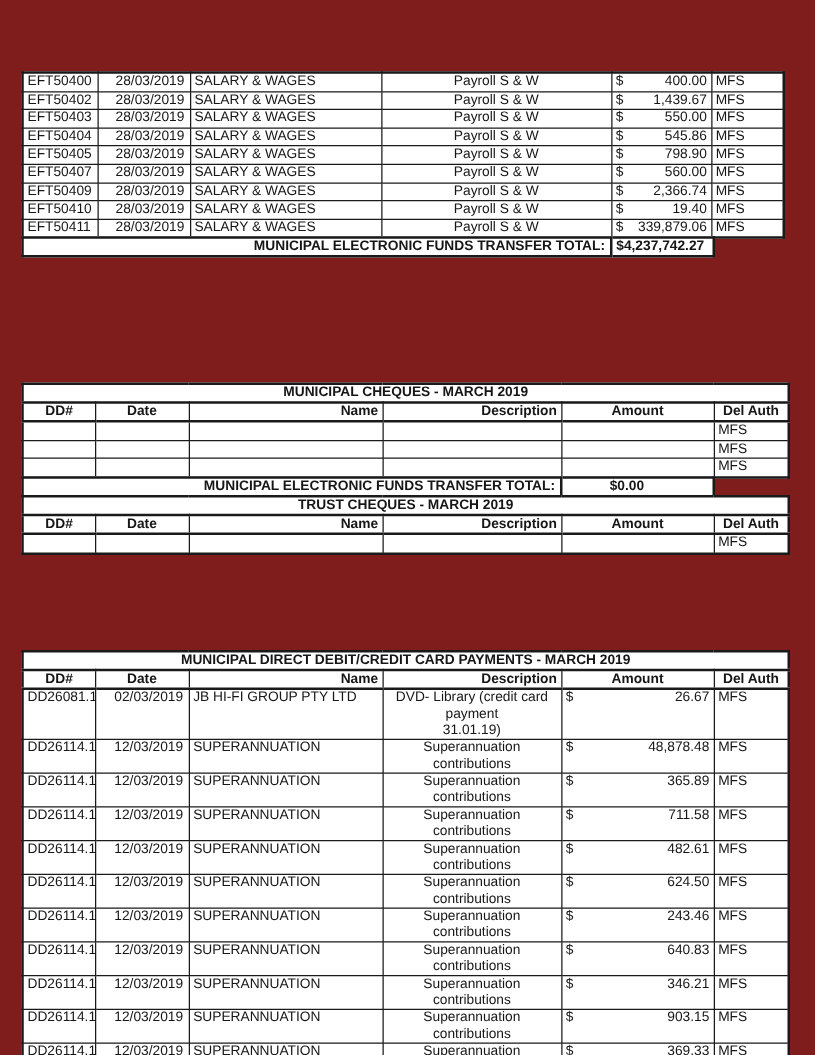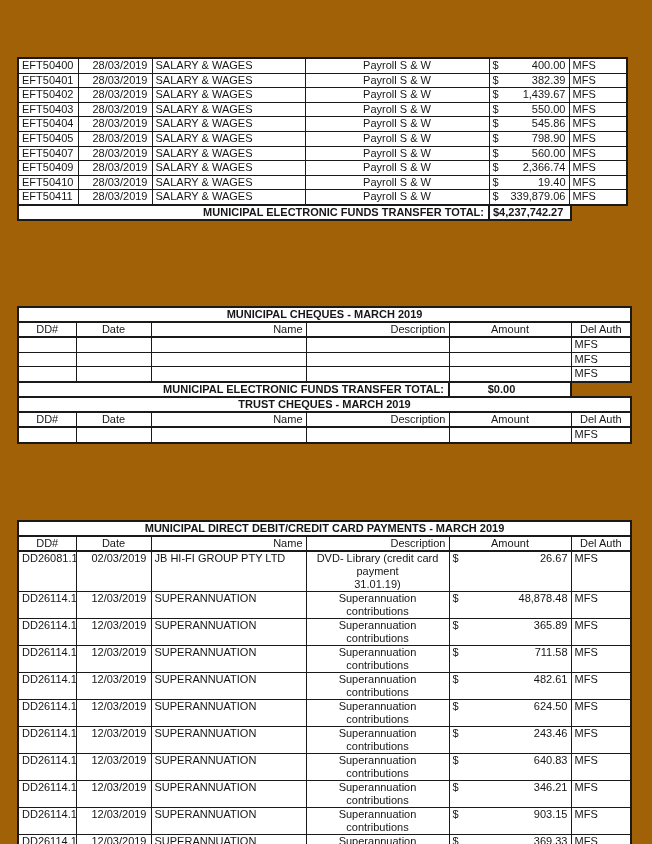--- a/index.html
+++ b/index.html
@@ -1,39 +1,39 @@
 <!DOCTYPE html>
 <html><head>
 <meta charset="utf-8">
 <style>
   html,body{margin:0;padding:0;}
   body{
     width:652px;height:844px;background:#ffffff;
     font-family:"Liberation Sans", sans-serif;color:#161616;
   }
-  .page{position:relative;width:652px;height:844px;background:#a16207;overflow:hidden;}
+  .page{position:relative;width:652px;height:844px;background:#7f1d1d;overflow:hidden;}
   .section{position:absolute;left:17px;}
   .sec1{top:57px;}
   .sec2{top:306px;}
   .sec3{top:396px;}
   .sec4{top:520px;}
 
   table{border-collapse:collapse;table-layout:fixed;background:#fff;}
   .tbl{border:2px solid #1a1a1a;}
   td{
     font-size:11px;line-height:13px;height:13.6px;
     border:1px solid #1a1a1a;padding:0 3px;
     overflow:hidden;white-space:nowrap;vertical-align:top;
   }
   .title-cell{
     font-weight:bold;text-align:center;height:12px;
     border-bottom:2px solid #1a1a1a;
   }
   .hdr td{
-    font-weight:normal;height:13px;
+    font-weight:bold;height:13px;
     border-bottom:2px solid #1a1a1a;
   }
   .hdr td + td{border-left:1px dashed #4a4a4a;}
   .h-id,.h-date,.h-amt,.h-auth{text-align:center;}
   .h-name,.h-desc{text-align:right;}
 
   .c-id{text-align:left;}
   .c-date{text-align:right;padding-right:4px;}
   .c-name,.c-auth{text-align:left;}
   .c-desc{text-align:center;white-space:pre-line;}
@@ -67,31 +67,20 @@
             <td class="c-date">28/03/2019</td>
             <td class="c-name">SALARY &amp; WAGES</td>
             <td class="c-desc">Payroll S &amp; W</td>
             <td class="c-amt">
               <span class="cur">$</span>
               <span class="val">400.00</span>
             </td>
             <td class="c-auth">MFS</td>
           </tr>
 
-          <tr>
-            <td class="c-id">EFT50401</td>
-            <td class="c-date">28/03/2019</td>
-            <td class="c-name">SALARY &amp; WAGES</td>
-            <td class="c-desc">Payroll S &amp; W</td>
-            <td class="c-amt">
-              <span class="cur">$</span>
-              <span class="val">382.39</span>
-            </td>
-            <td class="c-auth">MFS</td>
-          </tr>
 
           <tr>
             <td class="c-id">EFT50402</td>
             <td class="c-date">28/03/2019</td>
             <td class="c-name">SALARY &amp; WAGES</td>
             <td class="c-desc">Payroll S &amp; W</td>
             <td class="c-amt">
               <span class="cur">$</span>
               <span class="val">1,439.67</span>
             </td>

